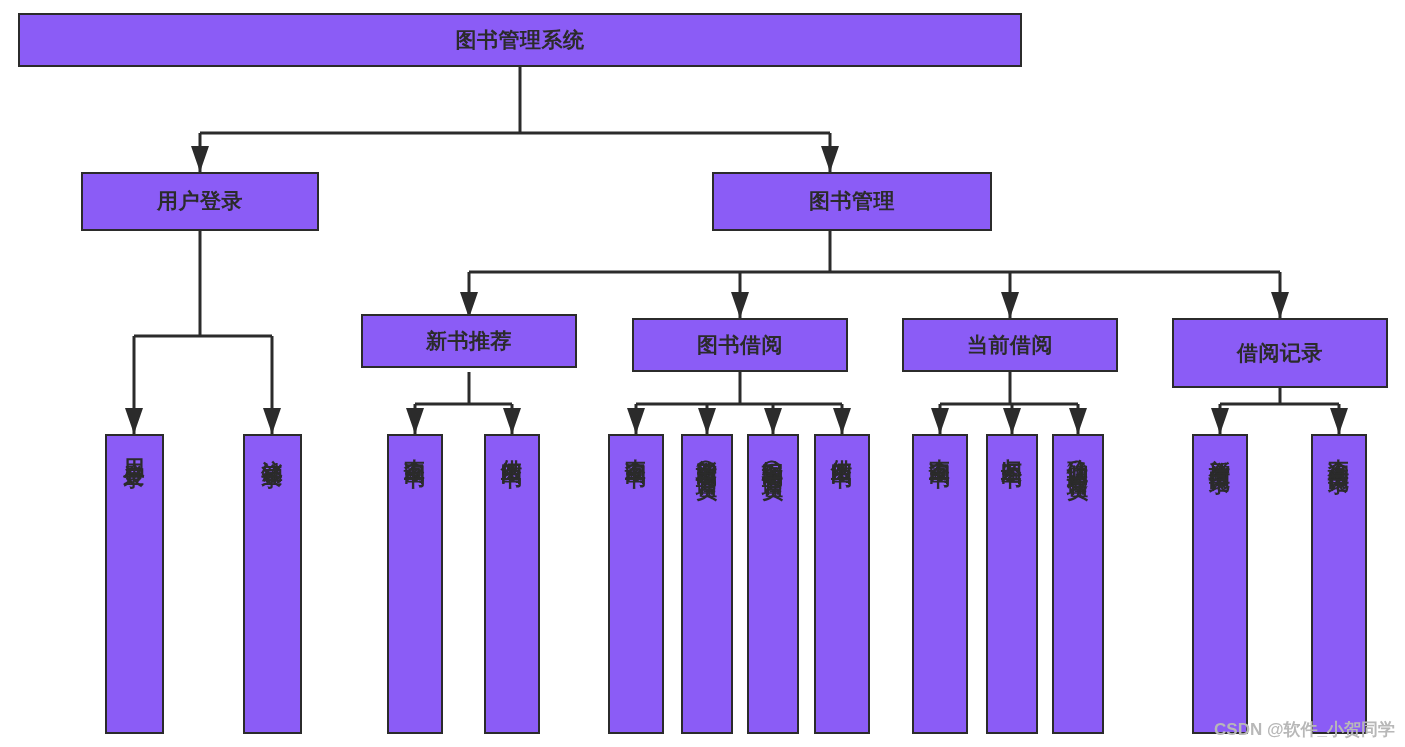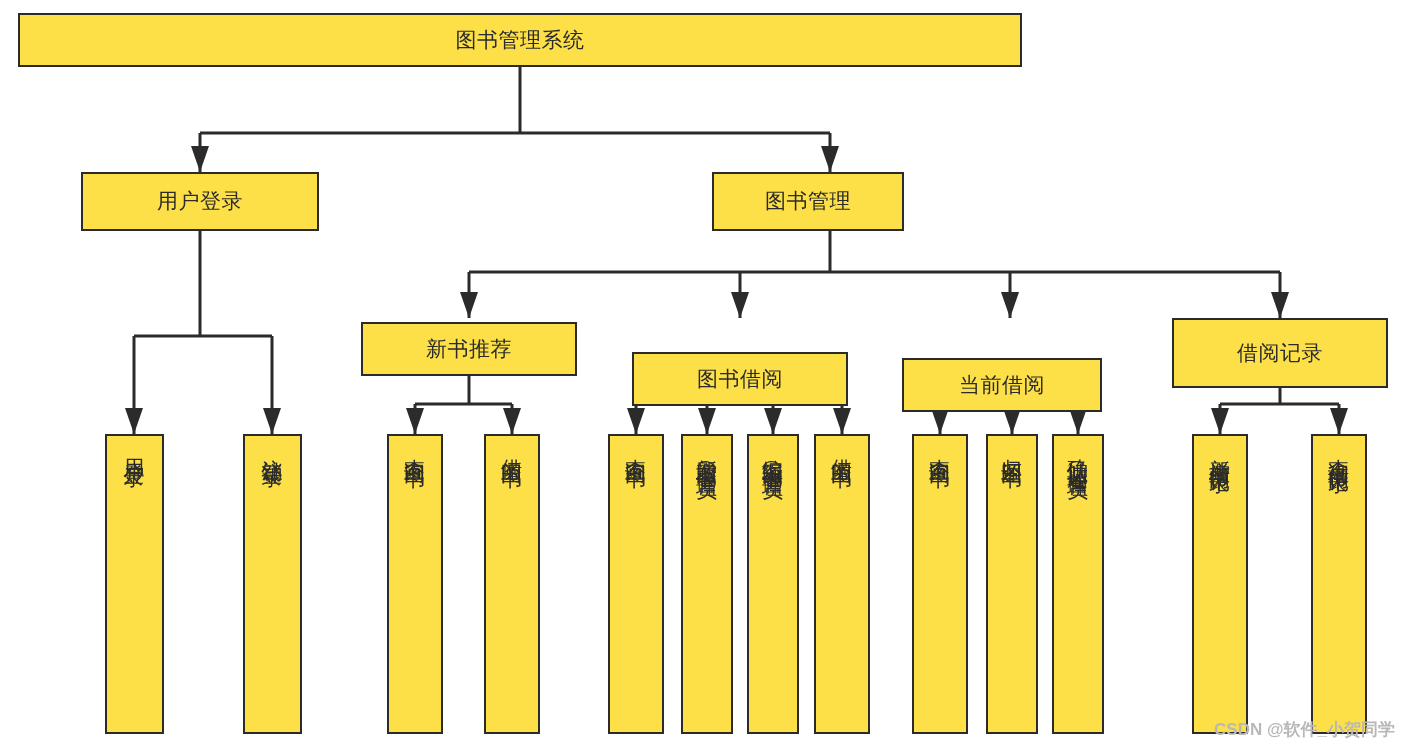--- a/index.html
+++ b/index.html
@@ -16,24 +16,25 @@
   }
   #diagram-root {
     position: relative;
     width: 1405px;
     height: 747px;
   }
   .node-box {
     position: absolute;
     box-sizing: border-box;
     border: 2px solid #2b2b2b;
-    background: #fde047;
+    background: #8b5cf6;
     display: flex;
     align-items: center;
     justify-content: center;
+    font-weight: bold;
   }
   .node-label {
     color: #2b2b2b;
     text-align: center;
     line-height: 1.05;
     white-space: pre;
   }
   .node-box.horiz .node-label {
     font-size: 21px;
     letter-spacing: 0.5px;
@@ -132,30 +133,30 @@
       </g>
   </svg>
 
   <div id="node-layer">
       <div class="node-box horiz" style="left: 18px; top: 13px; width: 1004px; height: 54px;">
         <span class="node-label">图书管理系统</span>
       </div>
       <div class="node-box horiz" style="left: 81px; top: 172px; width: 238px; height: 59px;">
         <span class="node-label">用户登录</span>
       </div>
-      <div class="node-box horiz" style="left: 712px; top: 172px; width: 192px; height: 59px;">
+      <div class="node-box horiz" style="left: 712px; top: 172px; width: 280px; height: 59px;">
         <span class="node-label">图书管理</span>
       </div>
-      <div class="node-box horiz" style="left: 361px; top: 322px; width: 216px; height: 54px;">
+      <div class="node-box horiz" style="left: 361px; top: 314px; width: 216px; height: 54px;">
         <span class="node-label">新书推荐</span>
       </div>
-      <div class="node-box horiz" style="left: 632px; top: 318px; width: 216px; height: 54px; margin-top: 34px;">
+      <div class="node-box horiz" style="left: 632px; top: 318px; width: 216px; height: 54px;">
         <span class="node-label">图书借阅</span>
       </div>
-      <div class="node-box horiz" style="left: 902px; top: 318px; width: 200px; height: 54px; margin-top: 40px;">
+      <div class="node-box horiz" style="left: 902px; top: 318px; width: 216px; height: 54px;">
         <span class="node-label">当前借阅</span>
       </div>
       <div class="node-box horiz" style="left: 1172px; top: 318px; width: 216px; height: 70px;">
         <span class="node-label">借阅记录</span>
       </div>
       <div class="node-box vert" style="left: 105px; top: 434px; width: 59px; height: 300px;">
         <span class="node-label">用户登录</span>
       </div>
       <div class="node-box vert" style="left: 243px; top: 434px; width: 59px; height: 300px;">
         <span class="node-label">注销登录</span>

